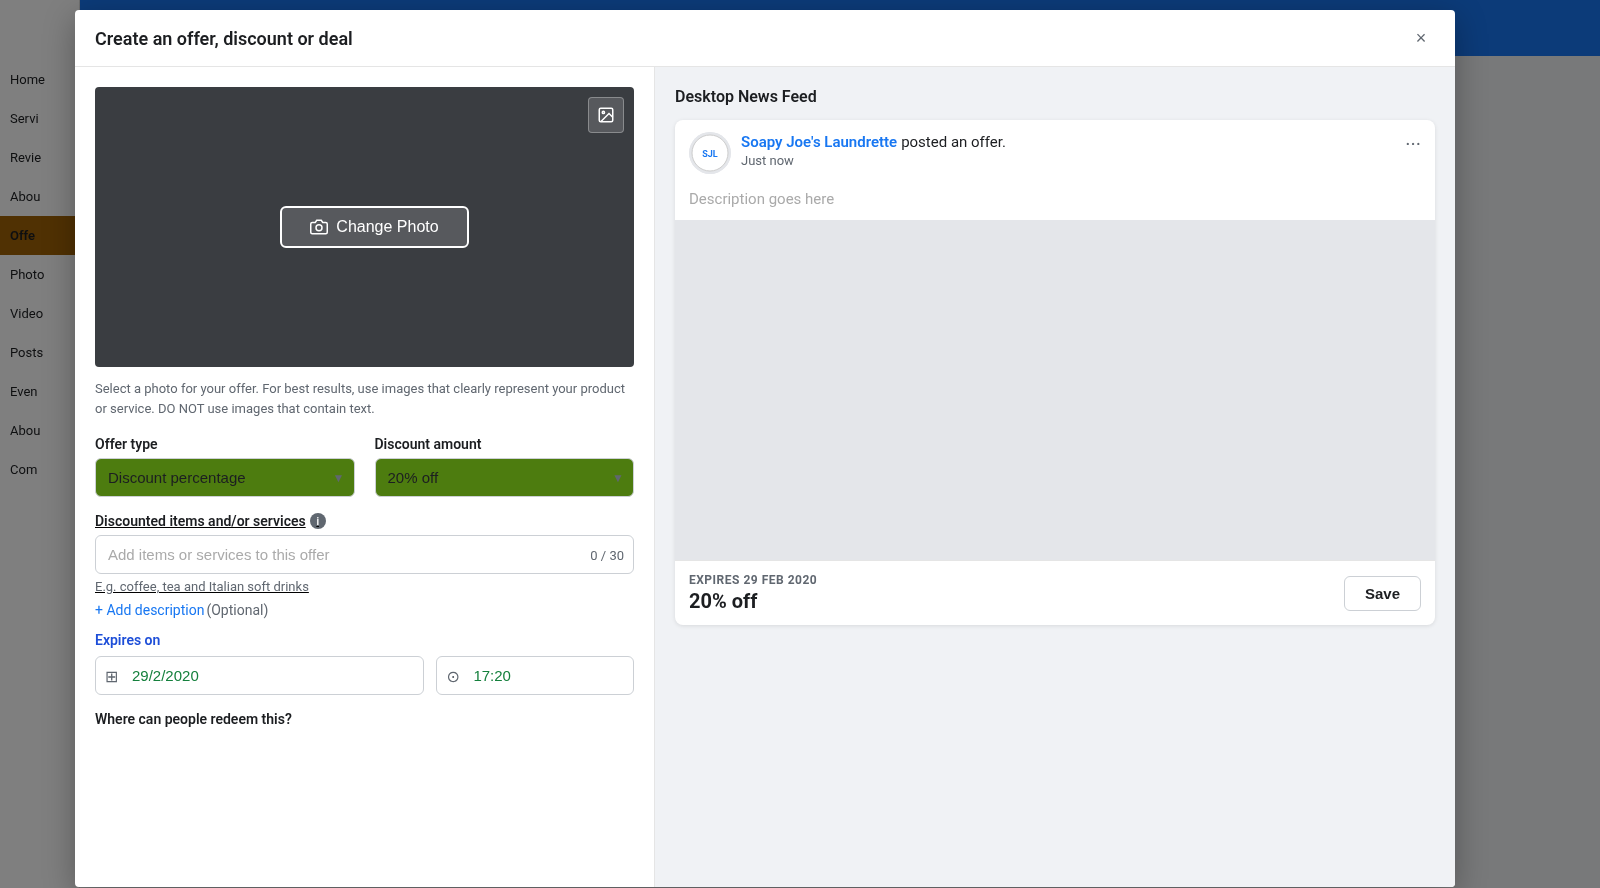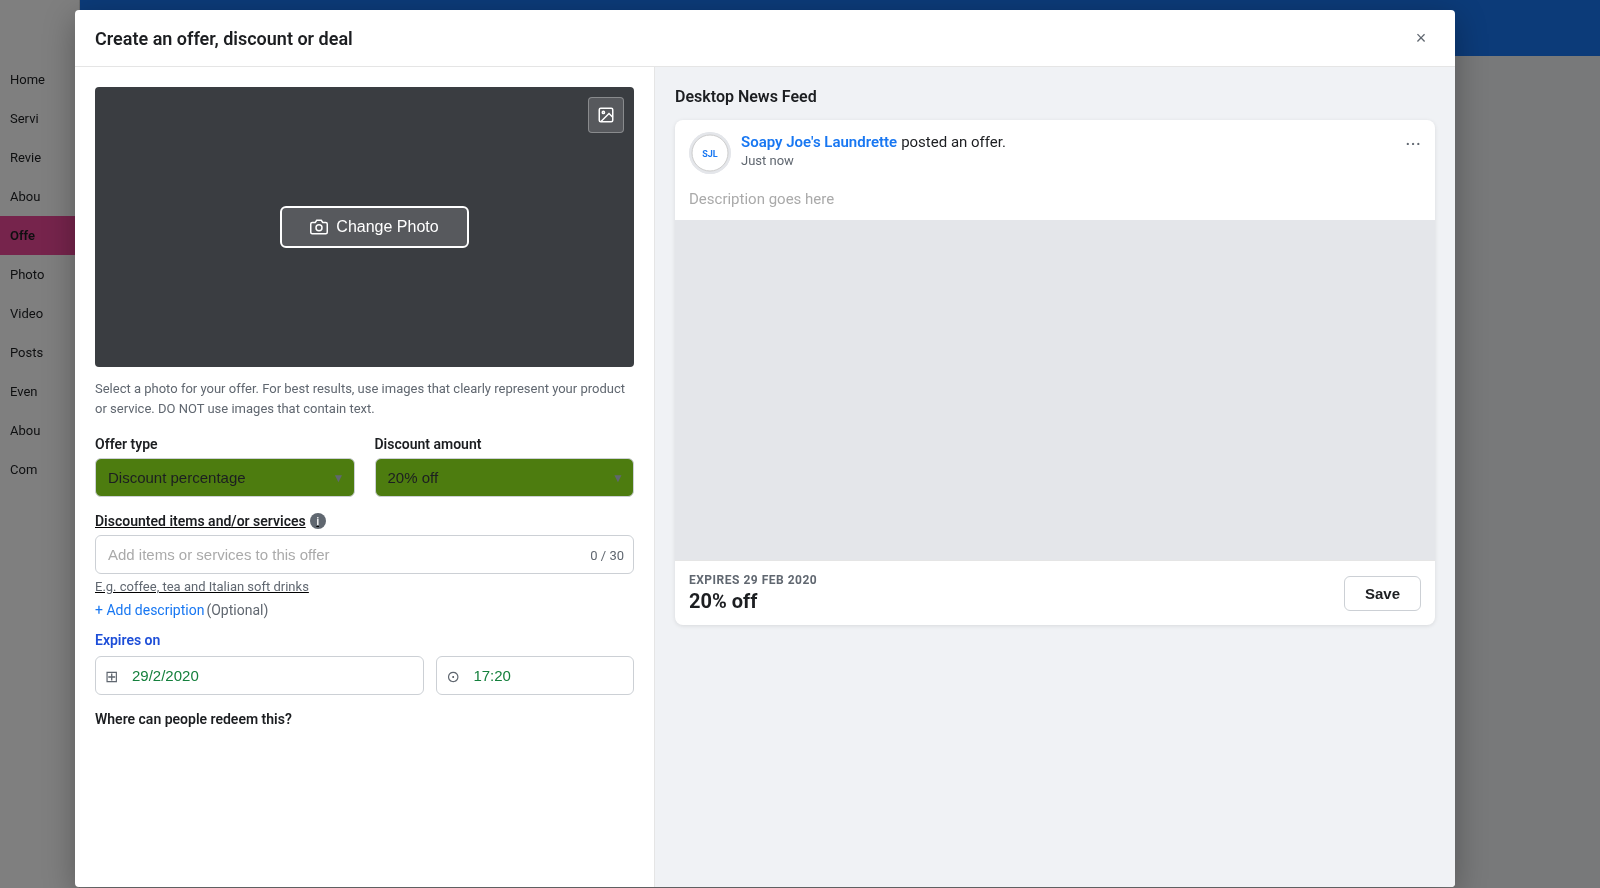--- a/index.html
+++ b/index.html
@@ -41,21 +41,21 @@
     .sidebar-item {
       padding: 12px 10px;
       font-size: 13px;
       color: #1c1e21;
       cursor: pointer;
       white-space: nowrap;
       overflow: hidden;
     }
 
     .sidebar-item.active {
-      background: #ec4899;
+      background: #a16207;
       color: #1877f2;
       font-weight: 600;
       border-right: 3px solid #1877f2;
     }
 
     
     .overlay {
       position: absolute;
       top: 0; left: 0; right: 0; bottom: 0;
       background: rgba(0,0,0,0.5);

